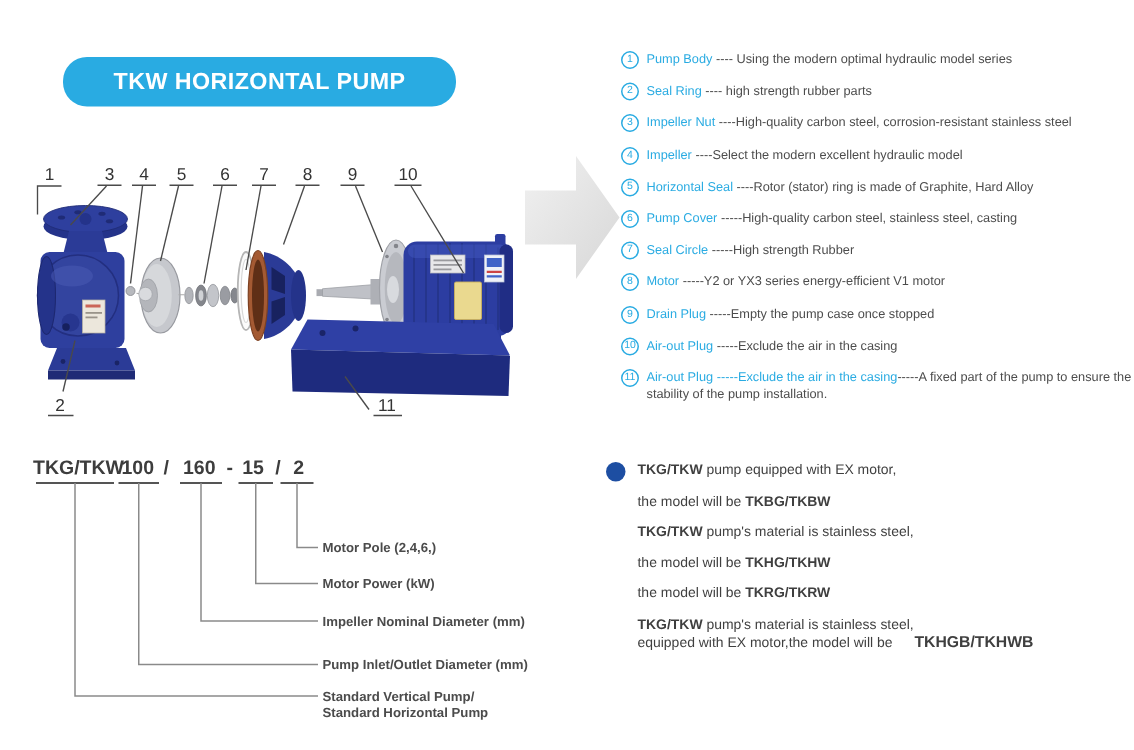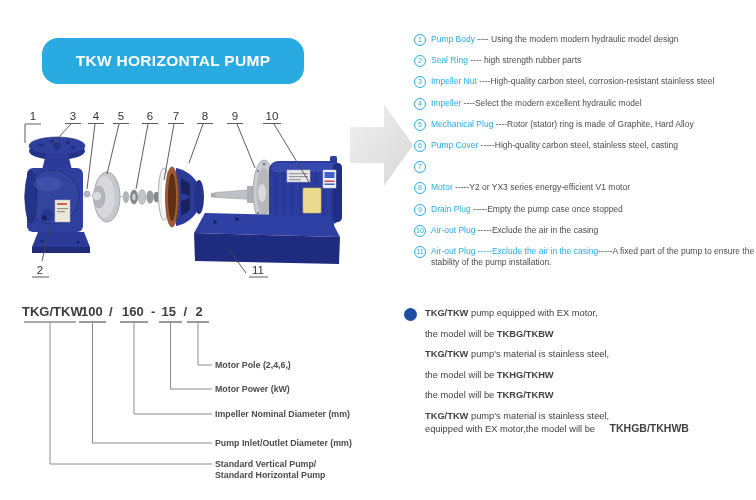--- a/index.html
+++ b/index.html
@@ -2,21 +2,21 @@
 <html><head>
 <meta charset="utf-8">
 <style>
   html,body { margin:0; padding:0; }
   body {
     width:756px; height:500px; position:relative; background:#ffffff;
     font-family:"Liberation Sans", sans-serif; overflow:hidden;
   }
   
   .banner {
-    position:absolute; left:42px; top:38px; width:262px; height:46px;
+    position:absolute; left:42px; top:38px; width:262px; height:33px;
     background:#29abe2; border-radius:16px;
     display:flex; align-items:center; justify-content:center;
     color:#ffffff; font-weight:bold; font-size:15.5px; letter-spacing:.3px;
   }
   
   svg { position:absolute; }
   svg text { font-family:"Liberation Sans", sans-serif; }
   .num  { font-size:11.5px; fill:#333333; text-anchor:middle; }
   .lead { stroke:#4a4a4a; stroke-width:.9; fill:none; }
   .mseg   { font-size:13px; font-weight:bold; fill:#3d3d3d; }
@@ -194,44 +194,45 @@
     <text class="num" x="235" y="120">9</text>
     <text class="num" x="272" y="120">10</text>
     <text class="num" x="40" y="274">2</text>
     <text class="num" x="258" y="274">11</text>
   </g>
 </svg>
 
 <div class="plist">
   <div class="pitem">
       <span class="pnum">1</span>
-      <span><span class="pname">Pump Body</span><span class="pdesc"> ---- Using the modern modern hydraulic model design</span></span>
+      <span><span class="pname">Pump Body</span><span class="pdesc"> ---- Using the modern optimal hydraulic model series</span></span>
     </div>
   <div class="pitem">
       <span class="pnum">2</span>
       <span><span class="pname">Seal Ring</span><span class="pdesc"> ---- high strength rubber parts</span></span>
     </div>
   <div class="pitem">
       <span class="pnum">3</span>
       <span><span class="pname">Impeller Nut</span><span class="pdesc"> ----High-quality carbon steel, corrosion-resistant stainless steel</span></span>
     </div>
   <div class="pitem">
       <span class="pnum">4</span>
       <span><span class="pname">Impeller</span><span class="pdesc"> ----Select the modern excellent hydraulic model</span></span>
     </div>
   <div class="pitem">
       <span class="pnum">5</span>
-      <span><span class="pname">Mechanical Plug</span><span class="pdesc"> ----Rotor (stator) ring is made of Graphite, Hard Alloy</span></span>
+      <span><span class="pname">Horizontal Seal</span><span class="pdesc"> ----Rotor (stator) ring is made of Graphite, Hard Alloy</span></span>
     </div>
   <div class="pitem">
       <span class="pnum">6</span>
       <span><span class="pname">Pump Cover</span><span class="pdesc"> -----High-quality carbon steel, stainless steel, casting</span></span>
     </div>
   <div class="pitem">
       <span class="pnum">7</span>
+      <span><span class="pname">Seal Circle</span><span class="pdesc"> -----High strength Rubber</span></span>
     </div>
   <div class="pitem">
       <span class="pnum">8</span>
       <span><span class="pname">Motor</span><span class="pdesc"> -----Y2 or YX3 series energy-efficient V1 motor</span></span>
     </div>
   <div class="pitem">
       <span class="pnum">9</span>
       <span><span class="pname">Drain Plug</span><span class="pdesc"> -----Empty the pump case once stopped</span></span>
     </div>
   <div class="pitem">

